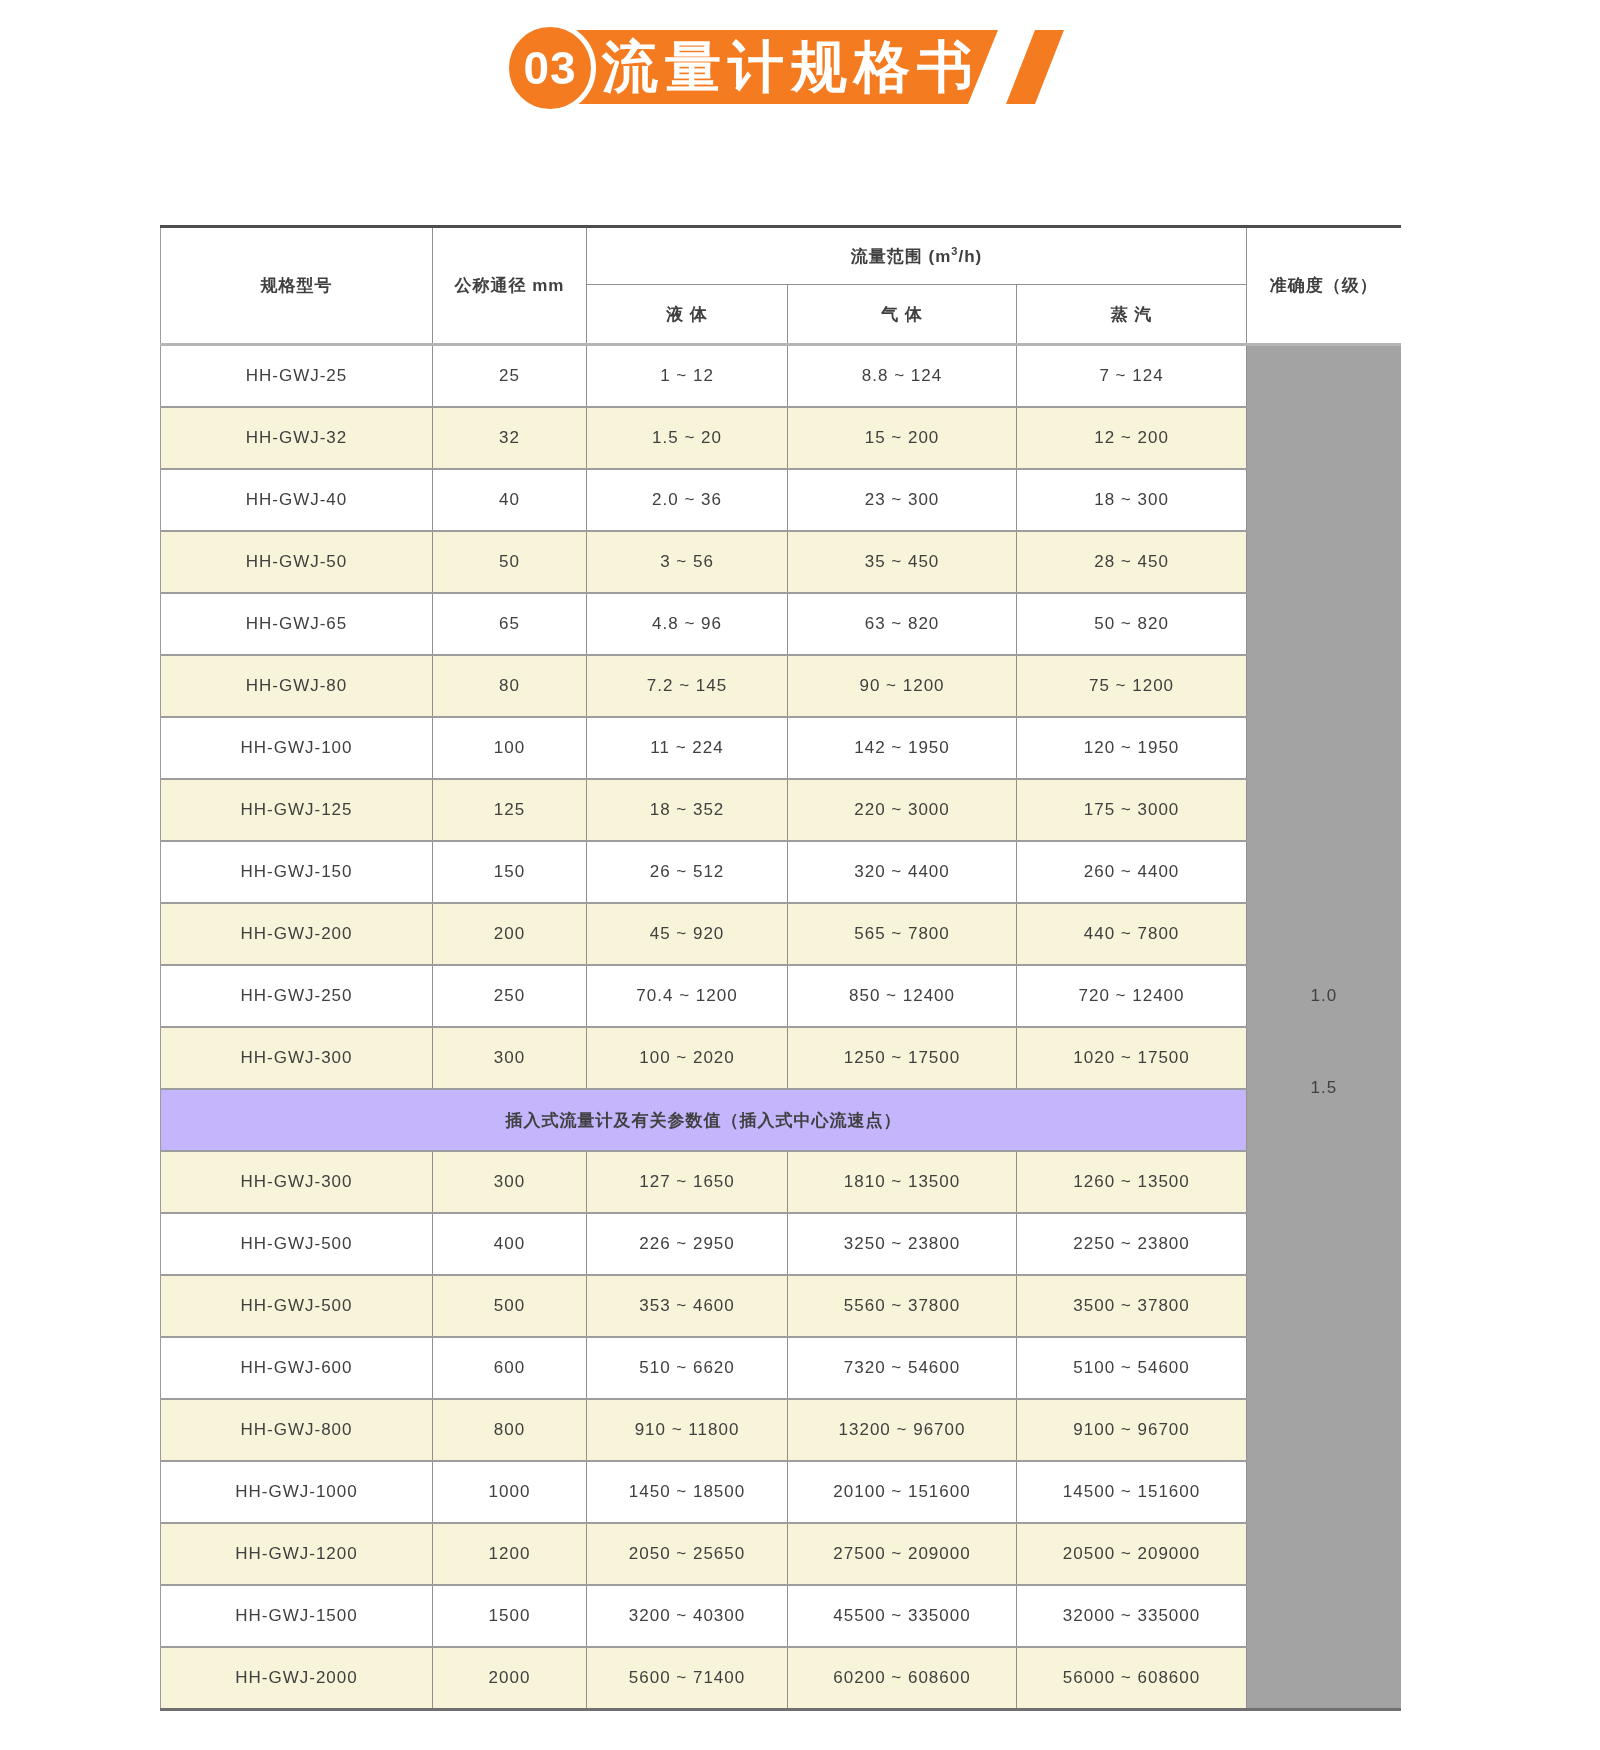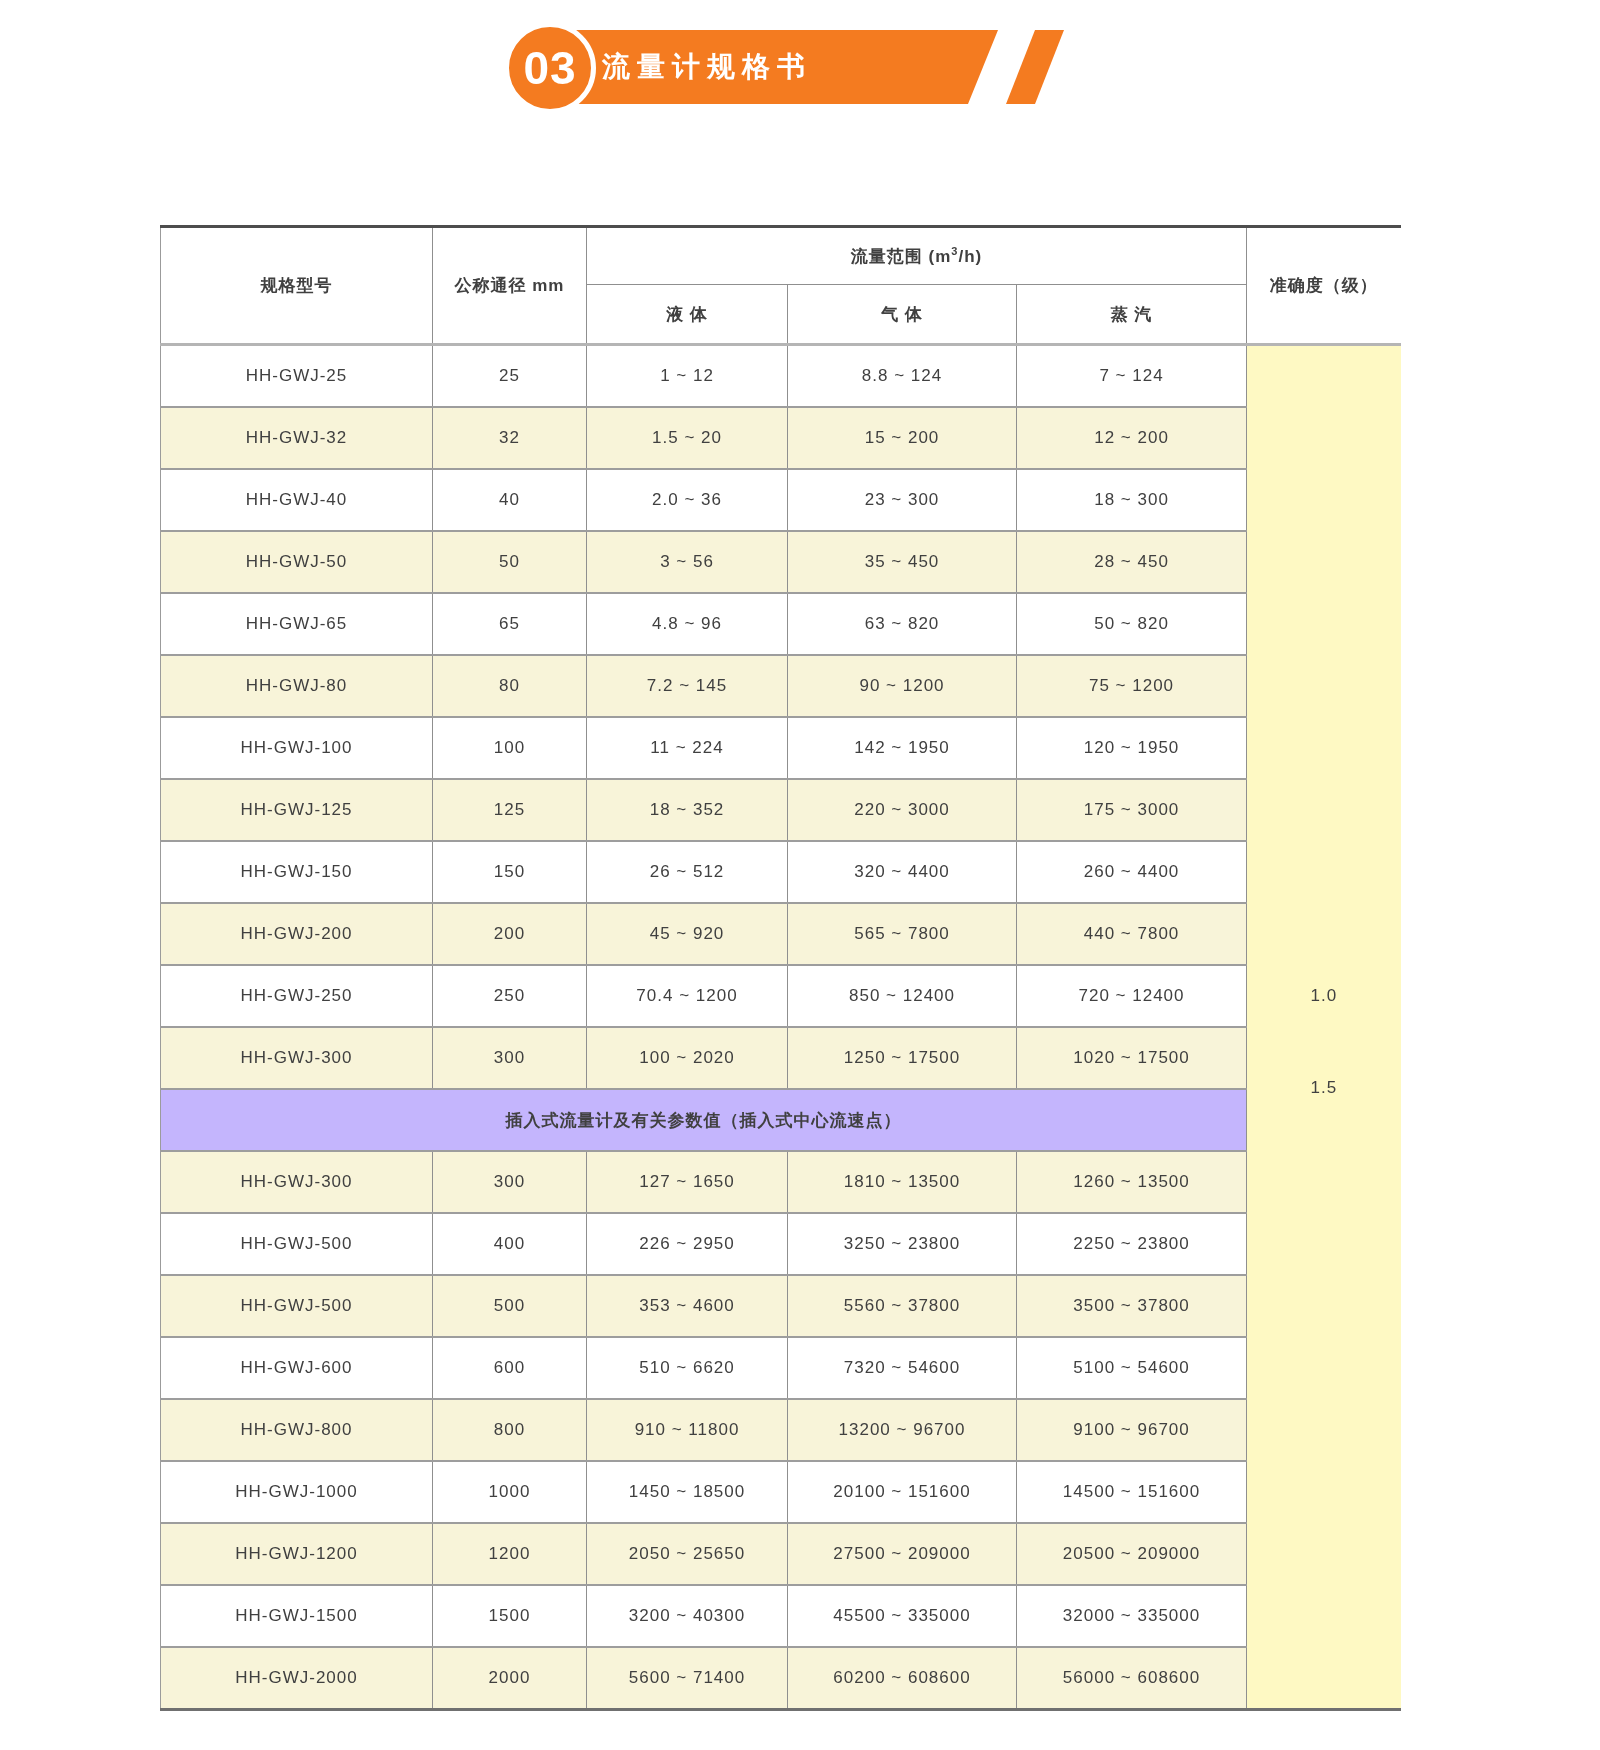--- a/index.html
+++ b/index.html
@@ -4,21 +4,21 @@
 <style>
   html,body{margin:0;padding:0;background:#ffffff;}
   .page{position:relative;width:1600px;height:1750px;background:#fff;overflow:hidden;
         font-family:"Liberation Sans",sans-serif;}
 
   
   .title-group{position:absolute;left:0;top:0;width:1600px;height:130px;}
   .banner{position:absolute;left:540px;top:30px;width:458px;height:74px;background:#f47b20;
           clip-path:polygon(0 0,100% 0,calc(100% - 30px) 100%,0 100%);}
   .banner-text{display:block;padding-left:62px;line-height:74px;color:#ffffff;
-               font-size:28px;font-weight:bold;letter-spacing:7px;white-space:nowrap;}
+               font-size:56px;font-weight:bold;letter-spacing:7px;white-space:nowrap;}
   .banner-tail{position:absolute;left:1006px;top:30px;width:58px;height:74px;background:#f47b20;
                clip-path:polygon(50% 0,100% 0,50% 100%,0 100%);}
   .badge{position:absolute;left:504px;top:22px;width:82px;height:82px;border-radius:50%;
          background:#f47b20;border:5px solid #ffffff;box-sizing:content-box;
          display:flex;align-items:center;justify-content:center;z-index:2;}
   .badge span{color:#ffffff;font-size:46px;font-weight:bold;letter-spacing:1px;}
 
   
   table.spec{position:absolute;left:160px;top:225px;width:1240px;border-collapse:collapse;
              table-layout:fixed;border-top:3px solid #4d4d4d;border-bottom:3px solid #707070;
@@ -26,21 +26,21 @@
   table.spec th,table.spec td{font-family:"Liberation Sans",sans-serif;color:#404040;
              font-size:17px;text-align:center;padding:0;letter-spacing:1px;}
   thead th{font-weight:bold;color:#383838;border-bottom:3px solid #b5b5b5;}
   th.h-top{height:56px;}
   th.h-sub{height:58px;}
   th.flow-h{border-bottom:1px solid #8f8f8f;}
   .bl{border-left:1px solid #8f8f8f;}
   tbody td{height:60px;border-bottom:2px solid #9d9d9d;}
   tr.cream td{background:#f8f4d9;}
   td.section-cell{background:#c4b5fd;font-weight:bold;color:#3d3d3d;letter-spacing:2px;}
-  td.accuracy-cell{background:#fef9c3;border-bottom:none;border-left:1px solid #8f8f8f;
+  td.accuracy-cell{background:#a3a3a3;border-bottom:none;border-left:1px solid #8f8f8f;
                    position:relative;vertical-align:top;}
   .acc-val{position:absolute;left:0;width:100%;text-align:center;color:#404040;font-size:17px;}
   .acc-1{top:640px;}
   .acc-2{top:704px;margin-top:28px;}
   sup{font-size:11px;}
 </style>
 </head>
 <body>
 
 <div class="page">

